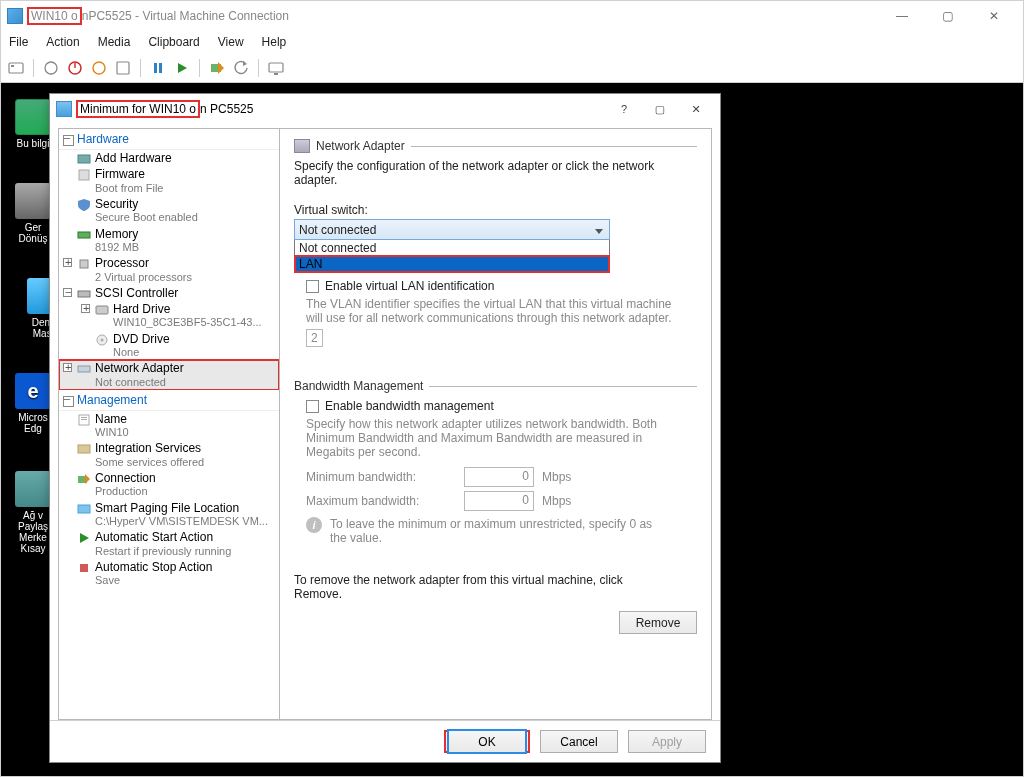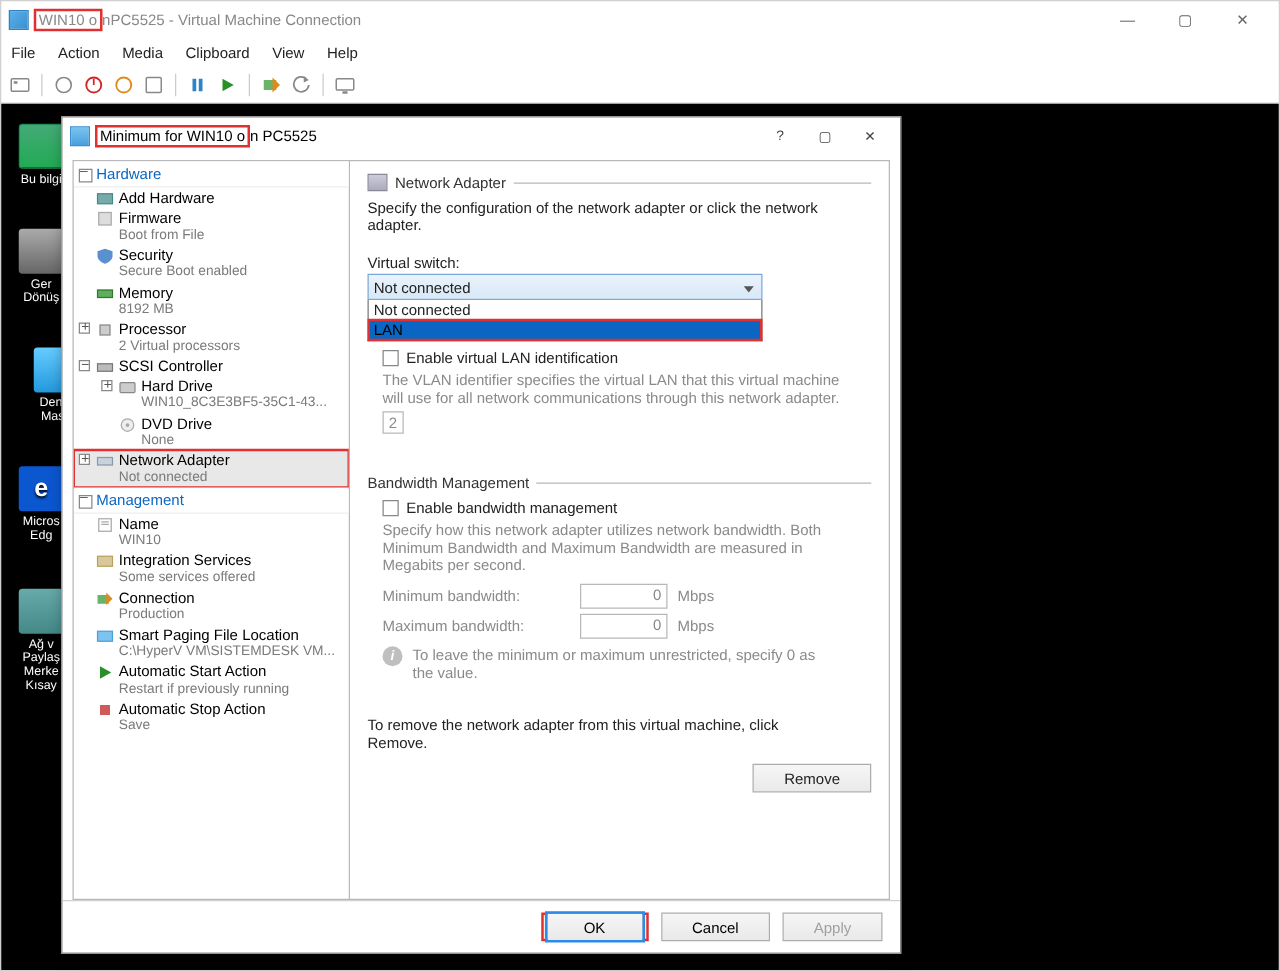--- a/index.html
+++ b/index.html
@@ -59,21 +59,21 @@
   .dropdown .opt { padding:1px 4px; }
   .dropdown .opt.selopt { background:#0a66c2; color:#000000; outline:2px solid #e03030; outline-offset:-1px;}
   .chk-row { display:flex; align-items:center; gap:6px; margin:4px 0; font-size:12px; }
   .chk { width:13px; height:13px; border:1px solid #888; background:#fff; }
   .muted { color:#8a8a8a; }
   .num-in { width:40px; height:20px; border:1px solid #b8b8b8; background:#fff; text-align:right; padding:1px 4px; font-size:12px; color:#888;}
   .bw-row { display:flex; align-items:center; gap:8px; margin:4px 0 4px 12px; font-size:12px;}
   .info-row { display:flex; gap:8px; margin:6px 0 0 12px; color:#8a8a8a; font-size:12px;}
   .info-row .iicon { width:16px; height:16px; border-radius:50%; background:#bfbfbf; color:#fff; display:flex; align-items:center; justify-content:center; font-style:italic; font-weight:bold; font-size:11px;}
   .remove-row { display:flex; align-items:center; gap:14px; margin-top:14px; font-size:12px;}
-  .btn { min-width:78px; height:23px; border:1px solid #adadad; background:linear-gradient(#f6f6f6,#e9e9e9); font-size:12px; display:inline-flex; align-items:center; justify-content:center; padding:0 24px; }
+  .btn { min-width:78px; height:23px; border:1px solid #adadad; background:linear-gradient(#f6f6f6,#e9e9e9); font-size:12px; display:inline-flex; align-items:center; justify-content:center; padding:0 12px; }
   .btn.disabled { color:#a0a0a0; }
   .dlg-footer { height:42px; border-top:1px solid #d0d0d0; display:flex; align-items:center; justify-content:flex-end; gap:10px; padding:0 14px;}
   .btn.primary { outline:2px solid #2b8be6; outline-offset:-1px; }
   .btn.primary-wrap { border:2px solid #e03030; padding:2px; }
 </style>
 </head>
 <body>
 
 <div class="vmc-window">
 

